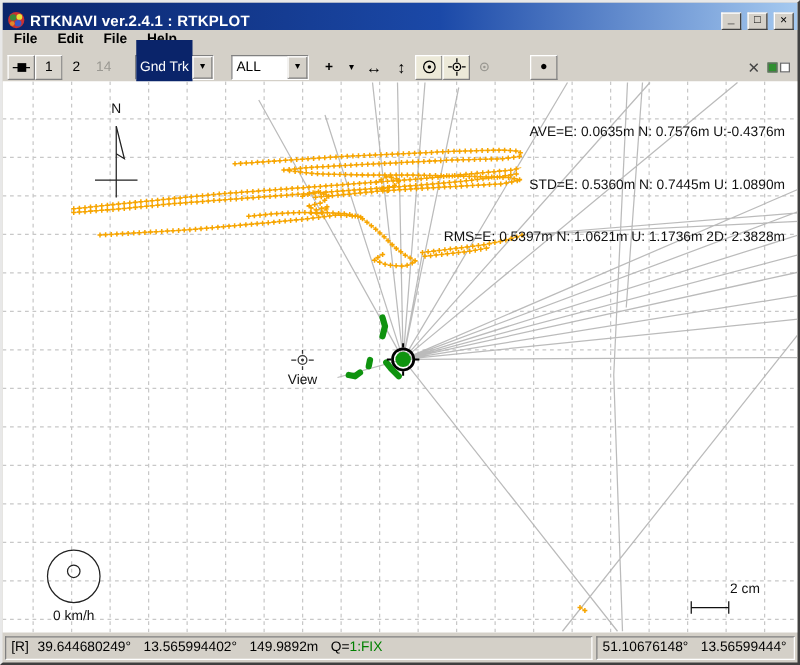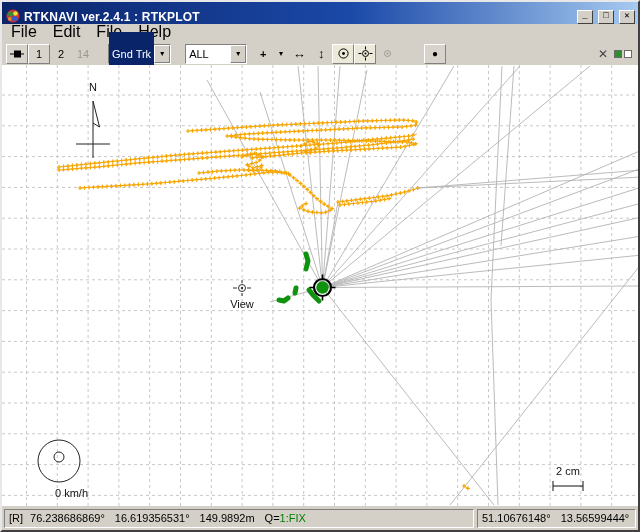--- a/index.html
+++ b/index.html
@@ -4,21 +4,21 @@
 <style>
   html,body{margin:0;padding:0;background:#9a9a9a;}
   *{box-sizing:border-box;}
   .window{width:640px;height:532px;background:#d4d0c8;border:2px solid;border-color:#e8e8e8 #404040 #404040 #e8e8e8;font-family:"Liberation Sans",sans-serif;position:relative;overflow:hidden;}
   
   .titlebar{height:22px;background:linear-gradient(90deg,#0a246a 0%,#1b49a8 55%,#a6caf0 100%);display:flex;align-items:flex-end;padding:0 3px;gap:3px;}
   .title-text{color:#fff;font-size:12px;font-weight:bold;flex:1;white-space:nowrap;overflow:hidden;letter-spacing:.2px;}
   .win-btn{width:16px;height:14px;background:#d4d0c8;border:1px solid;border-color:#fff #404040 #404040 #fff;font-size:9px;line-height:11px;text-align:center;color:#000;font-weight:bold;font-family:"Liberation Mono",monospace;}
   .win-btn+.win-btn{margin-left:2px;}
   
-  .menubar{height:18px;display:flex;align-items:flex-end;padding-left:1px;font-size:16px;color:#000;}
+  .menubar{height:18px;display:flex;align-items:flex-start;padding-left:1px;font-size:11px;color:#000;font-weight:bold;}
   .menu-item{padding:1px 8px;}
   
   .toolbar{height:23px;display:flex;align-items:center;padding:0 4px;font-size:11px;}
   .tb-btn{width:22px;height:20px;display:flex;align-items:center;justify-content:center;background:#d4d0c8;border:1px solid transparent;color:#000;}
   .tb-btn.raised{border-color:#fff #808080 #808080 #fff;background:#d8d4cc;}
   .tb-btn.lite{background:#ece9d8;border-color:#fff #808080 #808080 #fff;}
   .tb-btn.disabled{color:#9a9892;}
   .tb-sm{width:14px;}
   .combo{display:flex;height:20px;border:1px solid;border-color:#808080 #fff #fff #808080;background:#fff;align-items:center;}
   .combo .val{padding:16px 3px;min-width:44px;font-size:11px;}
@@ -175,32 +175,37 @@
         <circle cx="57" cy="457" r="5"></circle>
       </g>
 
       <g stroke="#111" stroke-width="1">
         <line x1="551" y1="486" x2="581" y2="486"></line>
         <line x1="551" y1="481" x2="551" y2="491"></line>
         <line x1="581" y1="481" x2="581" y2="491"></line>
       </g>
     </svg>
 
+    <div class="stats">
+      <div>AVE=E: 0.0635m N: 0.7576m U:-0.4376m</div>
+      <div>STD=E: 0.5360m N: 0.7445m U: 1.0890m</div>
+      <div>RMS=E: 0.5397m N: 1.0621m U: 1.1736m 2D: 2.3828m</div>
+    </div>
 
     <div class="lbl" style="left:83px;top:16px;width:16px;">N</div>
     <div class="lbl" style="left:218px;top:233px;width:44px;">View</div>
-    <div class="lbl" style="left:28px;top:422px;width:58px;text-align:right;">0 km/h</div>
-    <div class="lbl" style="left:546px;top:400px;width:40px;">2 cm</div>
+    <div class="lbl" style="left:28px;top:422px;width:58px;">0 km/h</div>
+    <div class="lbl" style="left:574px;top:400px;width:40px;">2 cm</div>
   </div>
 
   <div class="statusbar">
     <div class="panel left">
       <span>[R]</span>
-      <span class="gap1">76.238686869°</span>
-      <span class="gap2">16.619356531°</span>
+      <span class="gap1">39.644680249°</span>
+      <span class="gap2">13.565994402°</span>
       <span class="gap2">149.9892m</span>
       <span class="gap2">Q=</span>
         <span class="fixq">1:FIX</span>
     </div>
     <div class="panel right">
       <span>51.10676148°</span>
       <span class="gap2">13.56599444°</span>
     </div>
   </div>
 

